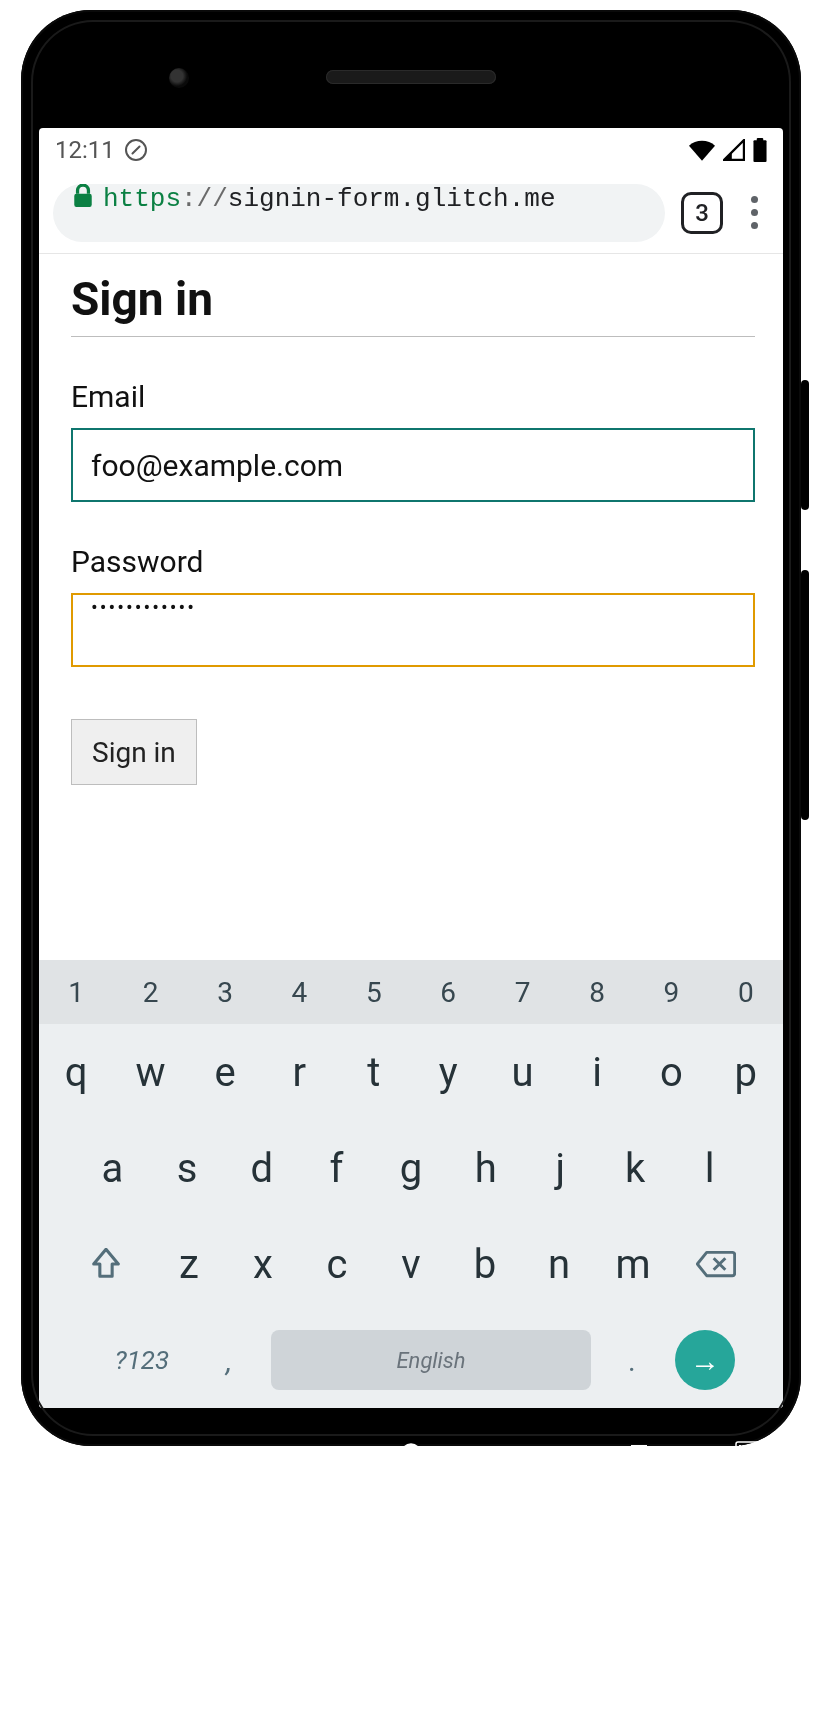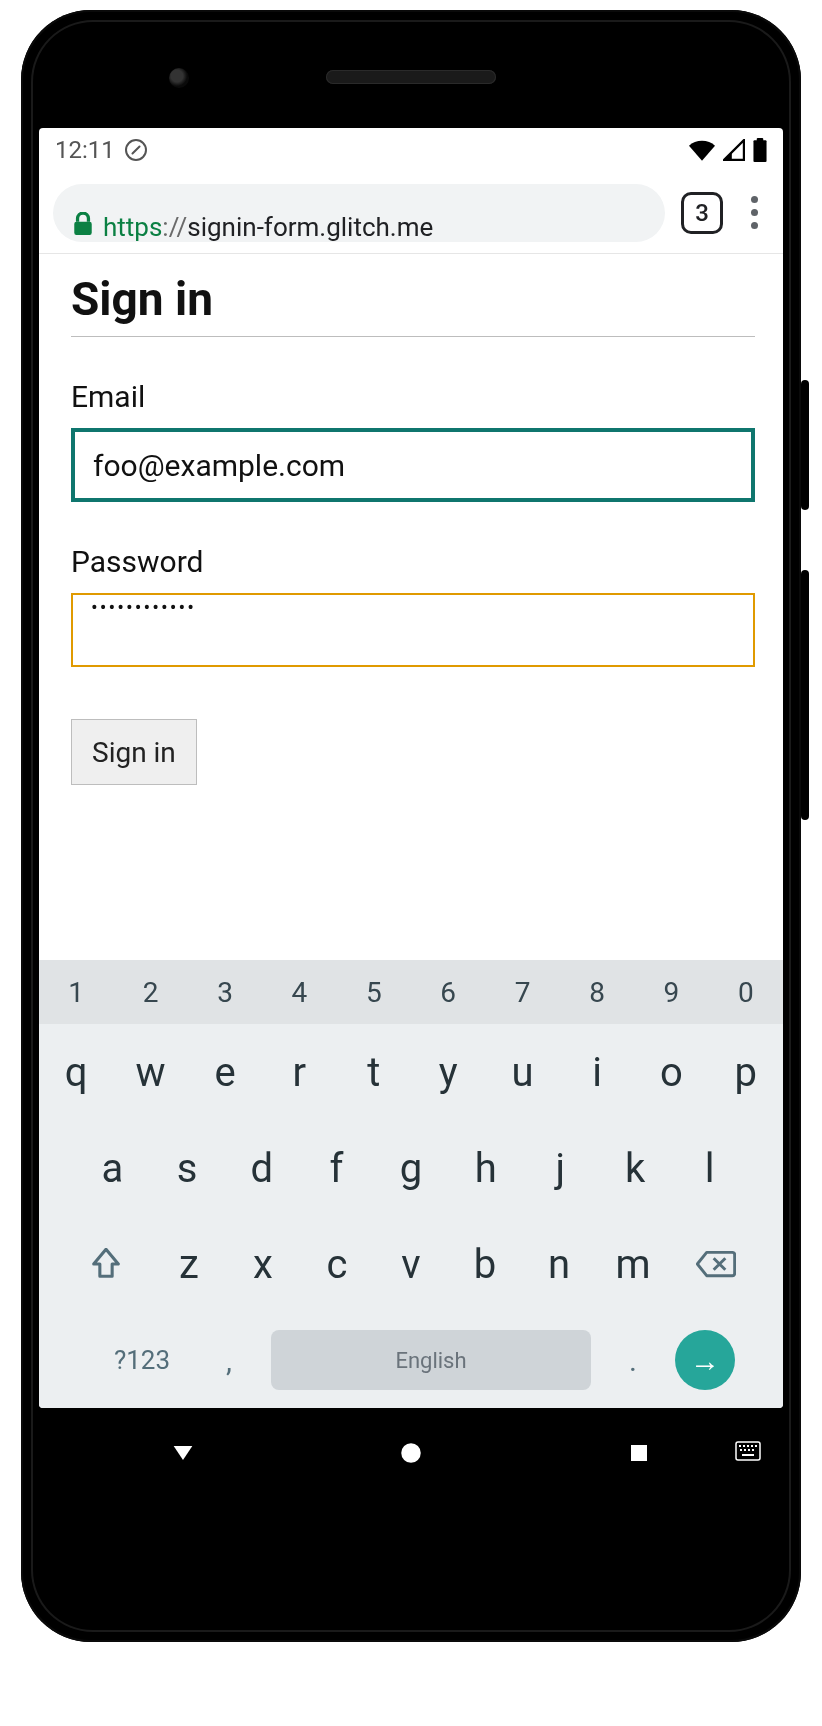--- a/index.html
+++ b/index.html
@@ -8,21 +8,21 @@
     background: #ffffff;
     font-family: -apple-system, BlinkMacSystemFont, "Segoe UI", Roboto, Arial, sans-serif;
     display: flex;
     justify-content: center;
     padding-top: 10px;
   }
 
   
   .phone {
     width: 780px;
-    height: 1632px;
+    height: 1436px;
     background: #000;
     border-radius: 70px;
     padding: 18px;
     position: relative;
     box-shadow: 0 0 0 2px #0a0a0a inset;
   }
   .phone::after { 
     content:"";
     position:absolute; inset:10px;
     border-radius:62px;
@@ -82,25 +82,26 @@
     padding: 0 14px;
     gap: 16px;
     border-bottom: 1px solid #e6e6e6;
     background:#fff;
   }
   .omnibox {
     flex:1;
     height: 58px;
     background:#f1f3f4;
     border-radius: 30px;
-    display:flex; align-items:flex-end;
+    display:flex; align-items:flex-start;
     padding: 0 20px;
     gap: 10px;
     font-size: 26px;
     color:#202124;
+    font-family:Liberation Mono, monospace;
   }
   .lock-icon { color:#0b8043; }
   .url-scheme { color:#0b8043; }
   .url-sep { color:#6a6a6a; }
   .url-rest { color:#202124; }
   .tab-count-btn {
     width:42px; height:42px; border:3px solid #202124; border-radius:10px;
     display:flex; align-items:center; justify-content:center;
     font-size:24px; font-weight:500; color:#202124; background:#fff;
   }
@@ -123,21 +124,21 @@
   }
   .field { margin-top: 42px; }
   .field-label {
     font-size: 30px;
     color:#111;
     margin-bottom: 14px;
   }
   .text-input {
     width:100%;
     height: 74px;
-    border:4px solid #0f766e;
+    border:2px solid #0f766e;
     padding: 0 18px;
     font-size: 30px;
     color:#111;
     background:#fff;
     font-family:inherit;
   }
   .text-input:focus,
   .text-input.focused {
     outline:none;
     border:2px solid #e09a00;
@@ -172,21 +173,21 @@
     font-size: 40px;
     color:#263238;
     user-select:none;
   }
   .row1 .key { flex:1; }
   .row2 { padding: 0 36px; }
   .row2 .key { flex:1; }
   .row3 { }
   .row3 .key.letter { width:74px; }
   .key.shift, .key.backspace { width:92px; color:#546e7a; }
-  .row4 { align-items:center; }
+  .row4 { align-items:center;font-style:italic; }
   .key.sym { width:110px; font-size:26px; color:#546e7a; }
   .key.comma, .key.period { width:64px; font-size:30px; color:#546e7a; }
   .key.space {
     flex: 0 0 auto;
     width: 320px; height:60px;
     background:#cfd4d8;
     border-radius:8px;
     font-size:22px; color:#6a737b;
     margin: 3px 10px;
   }

